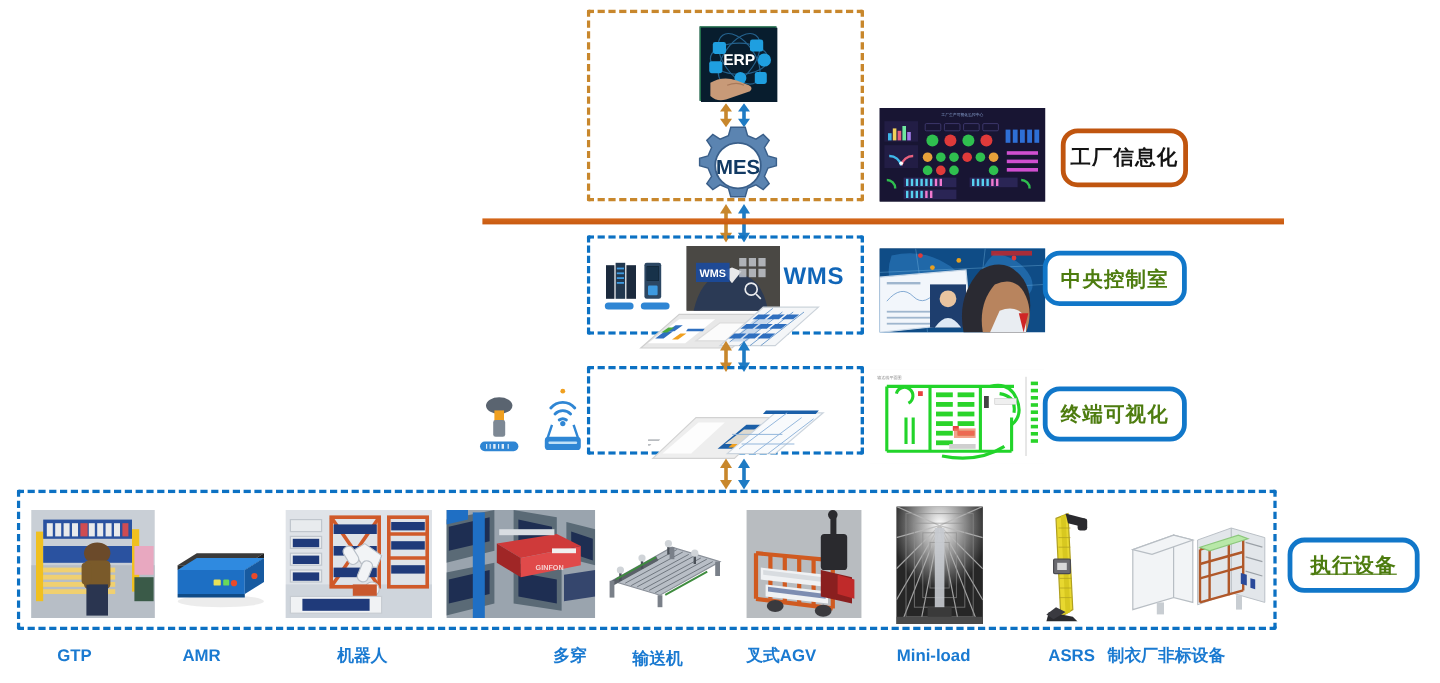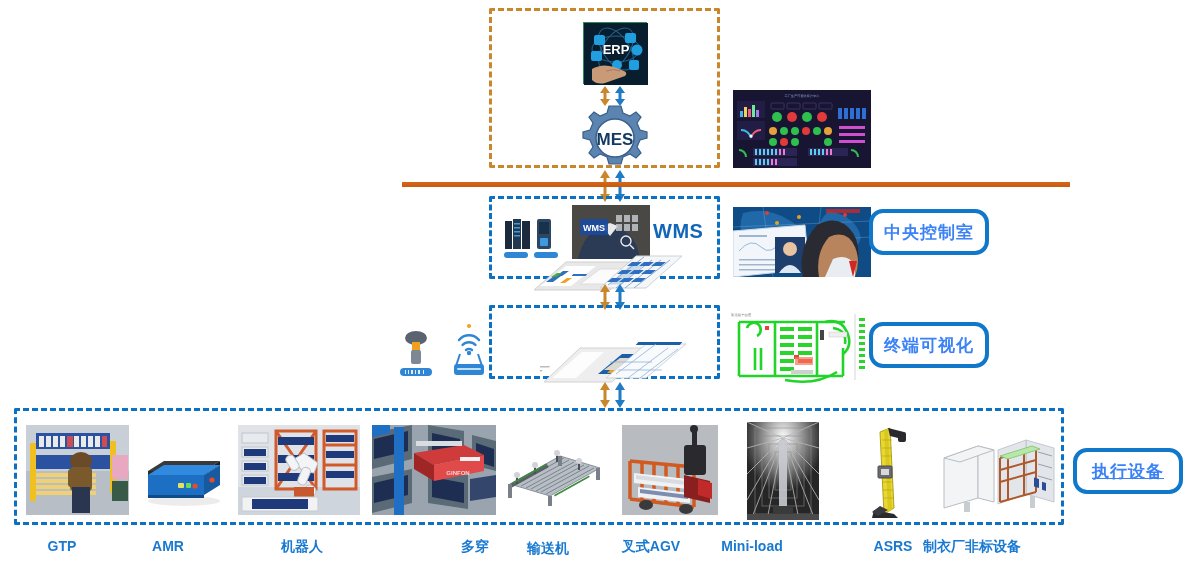--- a/index.html
+++ b/index.html
@@ -29,21 +29,21 @@
   
   .pill {
     display: flex; align-items: center; justify-content: center;
     border-radius: 14px;
     background: #ffffff;
     font-weight: bold;
     letter-spacing: 1px;
     white-space: nowrap;
   }
   .pill-orange { border: 4px solid #c0550f; color: #141414; }
-  .pill-blue   { border: 4px solid #1177c9; color: #3b82f6; }
+  .pill-blue   { border: 4px solid #1177c9; color: #4d7c0f; }
 
   
   .sep-orange {
     background: linear-gradient(#d4671a, #c85a10);
     height: 5px;
   }
 
   
   .sys-title {
     font-weight: bold; color:#1166b8; letter-spacing:.5px;
@@ -210,20 +210,23 @@
         <rect x="46" y="59" width="2" height="6"></rect>
           <rect x="50" y="59" width="2" height="6"></rect>
         <rect x="38" y="69" width="2" height="6"></rect>
           <rect x="42" y="69" width="2" height="6"></rect>
         <rect x="93" y="59" width="2" height="6"></rect>
           <rect x="97" y="59" width="2" height="6"></rect>
       </g>
     </svg>
   </div>
 
+  <div class="abs pill pill-orange" style="left:884px; top:107px; width:106px; height:49px; font-size:17px;">
+    <span>工厂信息化</span>
+  </div>
 
   <div class="abs" style="left:596px; top:170px; width:38px; height:32px;">
     <svg width="38" height="32" viewBox="0 0 38 32" aria-hidden="true">
       <g fill="#c8872c">
         <polygon points="9,0 14,8 4,8"></polygon>
           <polygon points="9,32 14,24 4,24"></polygon>
         <rect x="7.5" y="7" width="3" height="18"></rect>
       </g>
       <g fill="#1e7bc4">
         <polygon points="24,0 29,8 19,8"></polygon>
@@ -858,17 +861,17 @@
   <div class="abs pill pill-blue" style="left:1073px; top:448px; width:110px; height:46px; font-size:17px;text-decoration:underline;">
     <span>执行设备</span>
   </div>
 
   <div class="caption" style="left:62px;  top:538px;"><span>GTP</span></div>
   <div class="caption" style="left:168px; top:538px;"><span>AMR</span></div>
   <div class="caption" style="left:302px; top:538px;"><span>机器人</span></div>
   <div class="caption" style="left:436px; top:538px;margin-left:39px;"><span>多穿</span></div>
   <div class="caption" style="left:548px; top:540px;"><span>输送机</span></div>
   <div class="caption" style="left:651px; top:538px;"><span>叉式AGV</span></div>
-  <div class="caption" style="left:752px; top:538px;text-align:right;"><span>Mini-load</span></div>
+  <div class="caption" style="left:778px; top:538px;text-align:right;"><span>Mini-load</span></div>
   <div class="caption" style="left:893px; top:538px;"><span>ASRS</span></div>
   <div class="caption" style="left:972px; top:538px;"><span>制衣厂非标设备</span></div>
 
 </div>
 
 </body></html>

